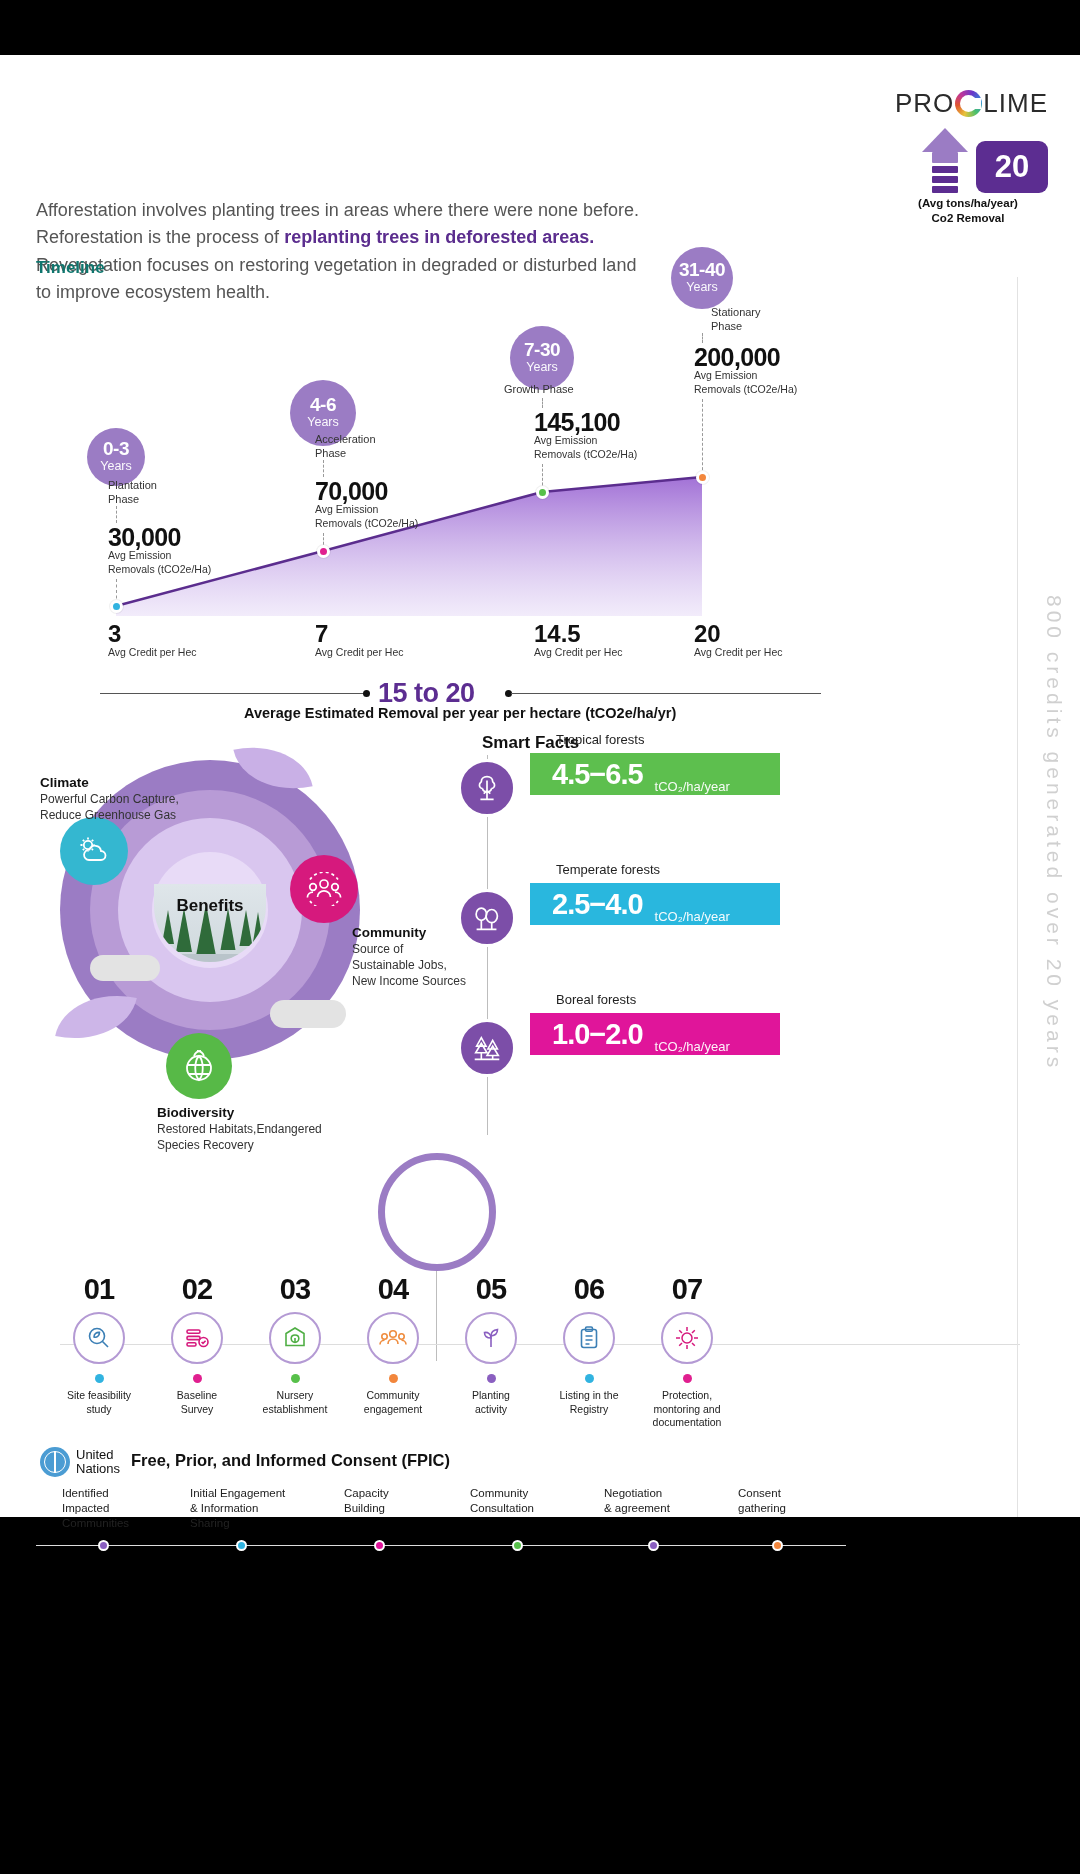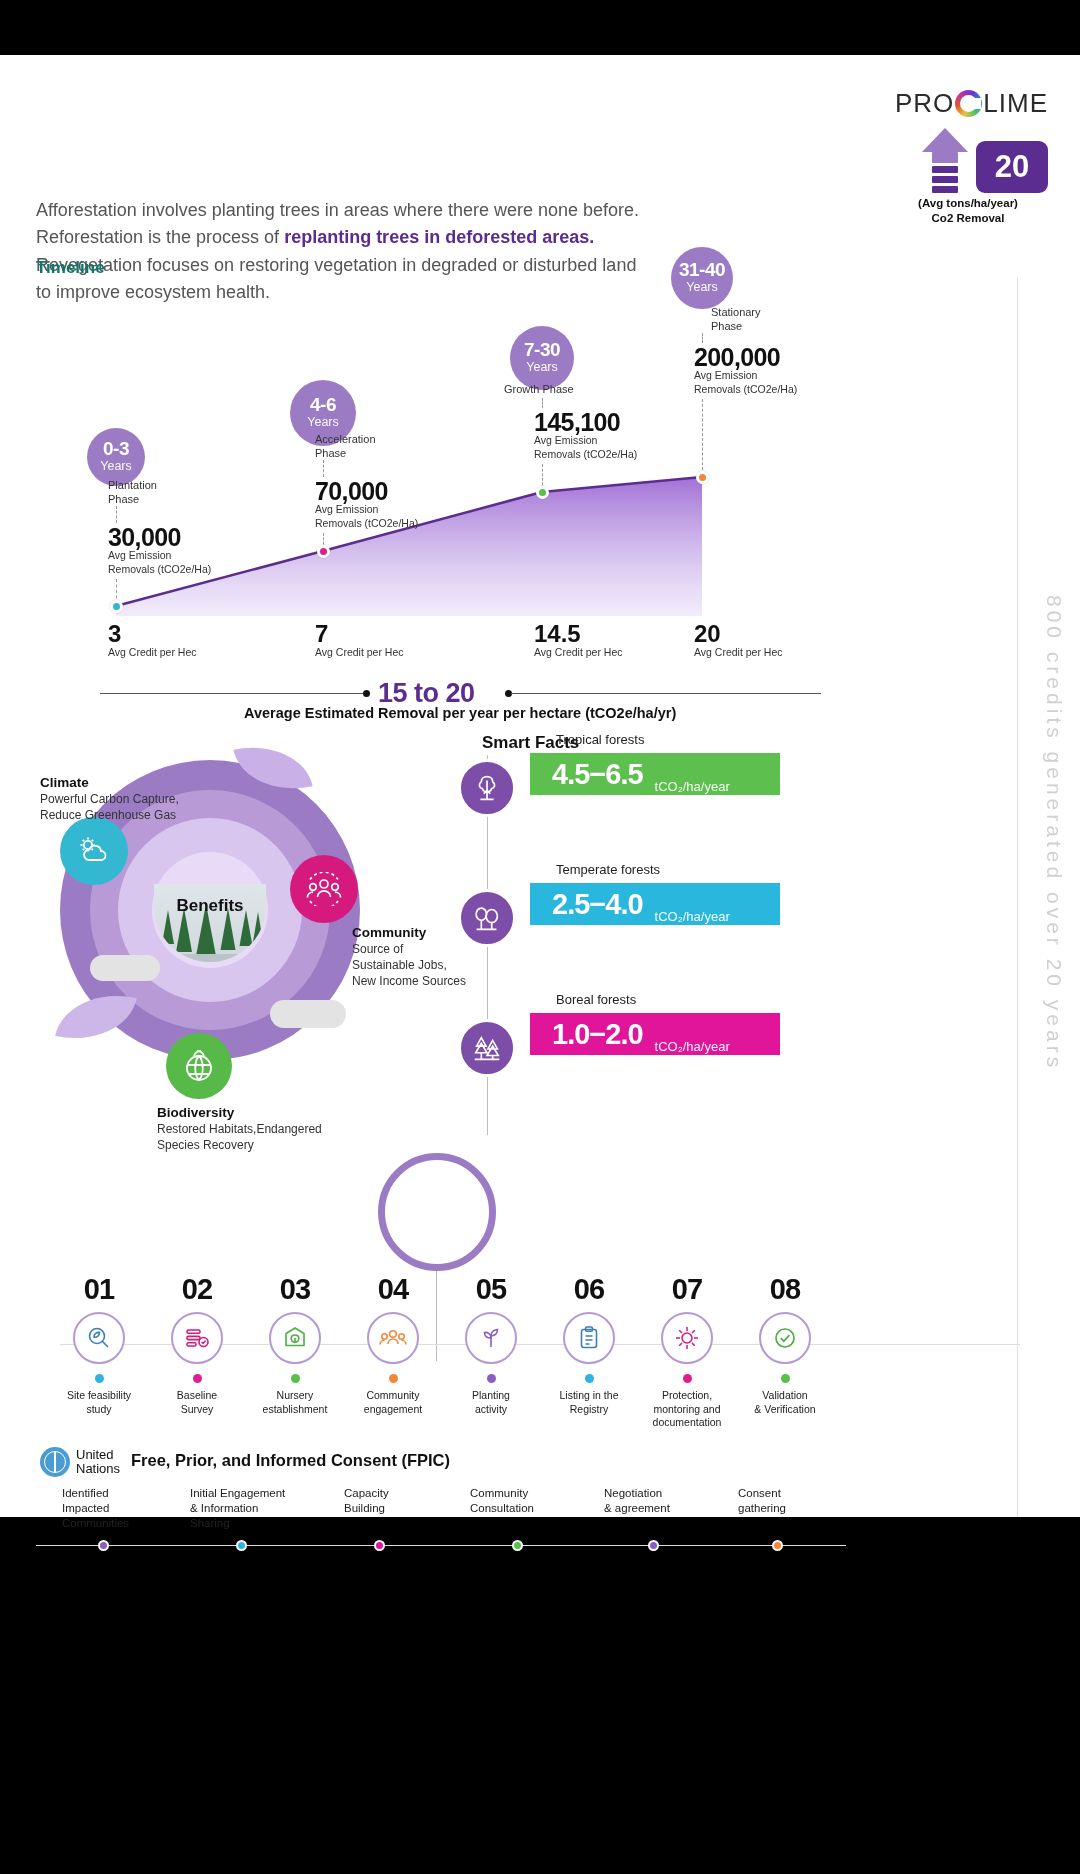--- a/index.html
+++ b/index.html
@@ -397,31 +397,20 @@
           <div class="n">07</div>
           <div class="ic">
             <svg width="26" height="26" viewBox="0 0 26 26" fill="none" stroke="#d6197d" stroke-width="1.5">
               <circle cx="13" cy="13" r="5"></circle>
               <path d="M13 2v4M13 20v4M2 13h4M20 13h4M5.2 5.2l2.8 2.8M18 18l2.8 2.8M20.8 5.2L18 8M8 18l-2.8 2.8"></path>
             </svg>
           </div>
           <div class="pd" style="background:#e01f8f;"></div>
           <div class="lb">Protection,<br>montoring and<br>documentation</div>
         </div>
-        <div class="step" style="left: 708px; top: 0px;">
-          <div class="n">08</div>
-          <div class="ic">
-            <svg width="26" height="26" viewBox="0 0 26 26" fill="none" stroke="#4fae44" stroke-width="1.7">
-              <circle cx="13" cy="13" r="9"></circle>
-              <path d="M8.8 13.2l3 3 5.6-6"></path>
-            </svg>
-          </div>
-          <div class="pd" style="background:#57c04a;"></div>
-          <div class="lb">Validation<br>&amp; Verification</div>
-        </div>
       </div>
 
     <div class="unLogo">
       <div class="unGlobe"></div>
       <div class="unTxt">
         <div>United</div>
         <div>Nations</div>
       </div>
     </div>
     <div class="fpicTitle">Free, Prior, and Informed Consent (FPIC)</div>

